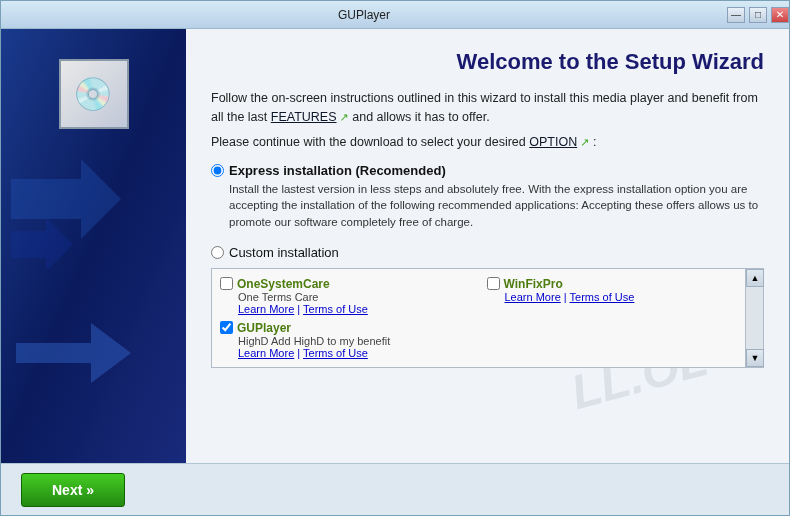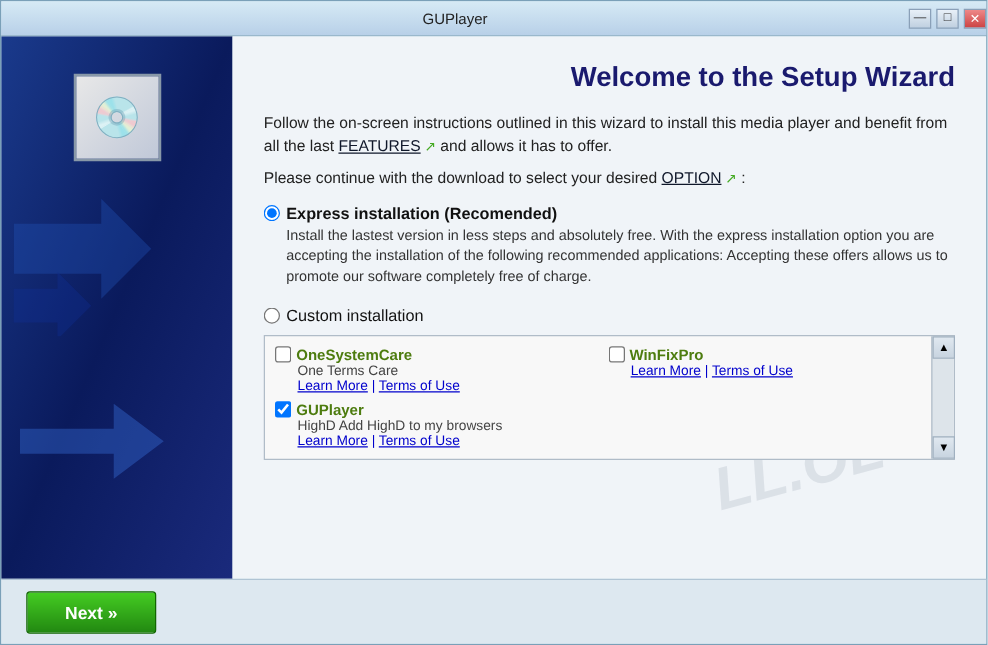--- a/index.html
+++ b/index.html
@@ -380,21 +380,21 @@
               <div class="item-links">
                 <a>Learn More</a> | <a>Terms of Use</a>
               </div>
             </div>
 
             <div class="item-entry">
               <div class="item-check-row">
                 <input type="checkbox" checked="" style="">
                 <span class="item-name">GUPlayer</span>
               </div>
-              <div class="item-desc">HighD Add HighD to my browsers</div>
+              <div class="item-desc">HighD Add HighD to my benefit</div>
               <div class="item-links">
                 <a>Learn More</a> | <a>Terms of Use</a>
               </div>
             </div>
 
           </div>
 
           <div class="scroll-bar">
             <div class="scroll-btn">▲</div>
             <div class="scroll-btn">▼</div>

